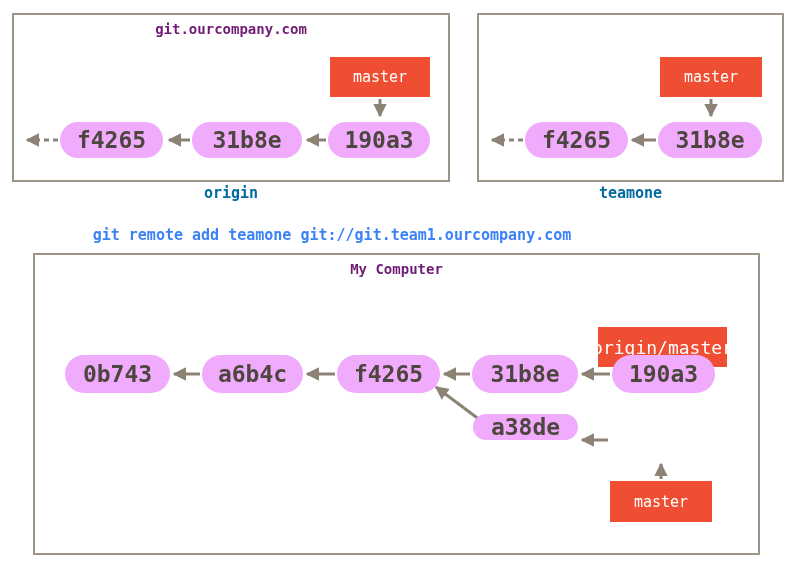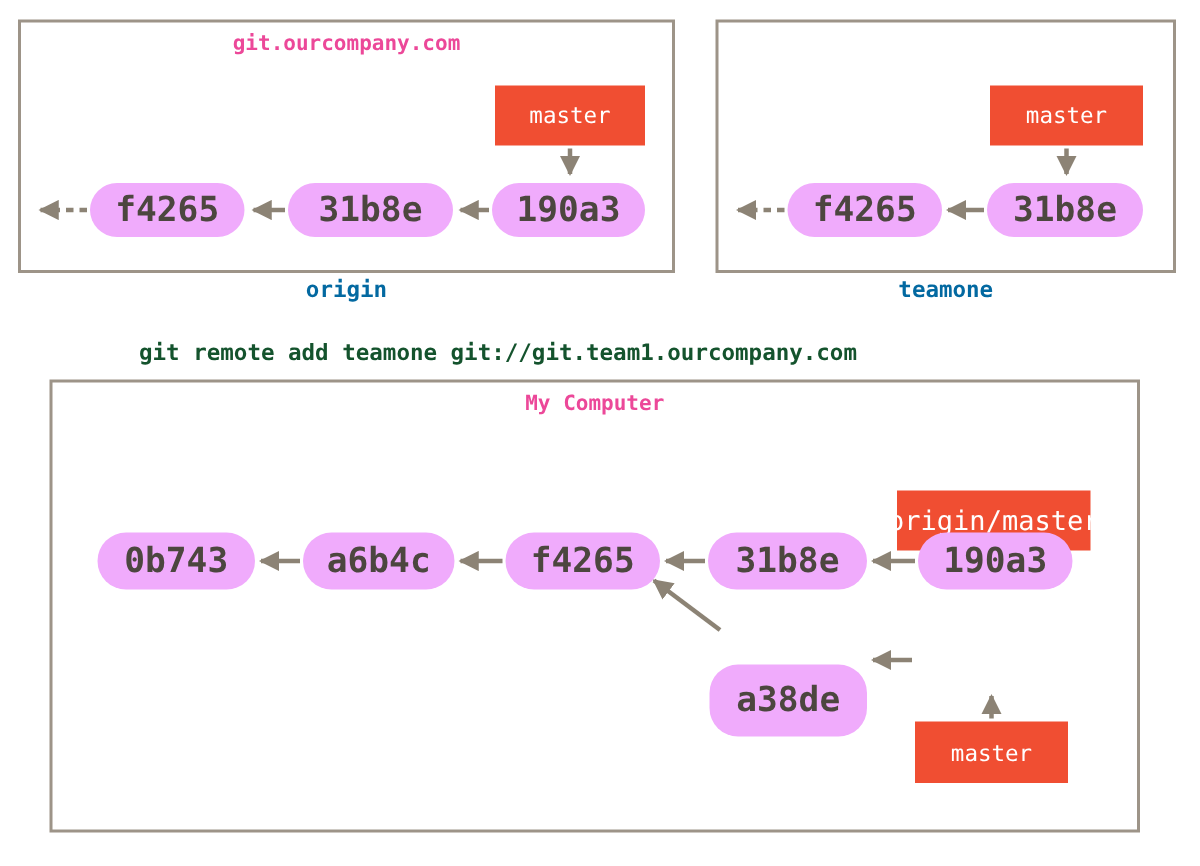--- a/index.html
+++ b/index.html
@@ -3,30 +3,30 @@
 <meta charset="utf-8">
 <style>
   html,body{margin:0;padding:0;background:#ffffff;}
   .canvas{
     position:relative;width:800px;height:577px;background:#ffffff;overflow:hidden;
     font-family:"DejaVu Sans Mono","Liberation Mono",monospace;
   }
   .arrows{position:absolute;left:0;top:0;pointer-events:none;}
   .box{position:absolute;border:2px solid #9d9488;box-sizing:border-box;background:transparent;}
   .box-title{
-    position:absolute;text-align:center;font-size:14px;font-weight:700;color:#ec4899;
+    position:absolute;text-align:center;font-size:14px;font-weight:700;color:#701a75;
     white-space:nowrap;line-height:16px;
   }
   .caption{
     position:absolute;text-align:center;font-size:15px;font-weight:700;color:#0369a1;
     white-space:nowrap;line-height:16px;
   }
   .command{
     position:absolute;left:0;top:226px;width:664px;text-align:center;
-    font-size:15px;font-weight:700;color:#14532d;white-space:pre;line-height:18px;
+    font-size:15px;font-weight:700;color:#3b82f6;white-space:pre;line-height:18px;
   }
   .node{
     position:absolute;background:#f0abfc;border-radius:19px;
     display:flex;align-items:center;justify-content:center;
     font-size:23px;font-weight:600;color:#4c463f;box-sizing:border-box;
   }
   .tag{
     position:absolute;background:#f04e32;color:#ffffff;
     display:flex;align-items:center;justify-content:center;
     font-size:15px;font-weight:400;box-sizing:border-box;white-space:nowrap;
@@ -83,17 +83,17 @@
   <div class="box" style="left:33px;top:253px;width:727px;height:302px;"></div>
   <div class="box-title" style="left:33px;top:261px;width:727px;">My Computer</div>
   <div class="tag small" style="left:598px;top:292px;width:129px;height:40px;">origin/master</div>
 
   <div class="node" style="left:65px;top:355px;width:105px;height:38px;">0b743</div>
   <div class="node" style="left:202px;top:355px;width:101px;height:38px;">a6b4c</div>
   <div class="node" style="left:337px;top:355px;width:103px;height:38px;">f4265</div>
   <div class="node" style="left:472px;top:355px;width:106px;height:38px;">31b8e</div>
   <div class="node" style="left:612px;top:355px;width:103px;height:38px;">190a3</div>
 
-  <div class="node" style="left:473px;top:443px;width:105px;height:48px;">a38de</div>
+  <div class="node" style="left:473px;top:414px;width:105px;height:26px;">a38de</div>
 
   <div class="tag" style="left:610px;top:481px;width:102px;height:41px;">master</div>
 
 </div>
 
 </body></html>

